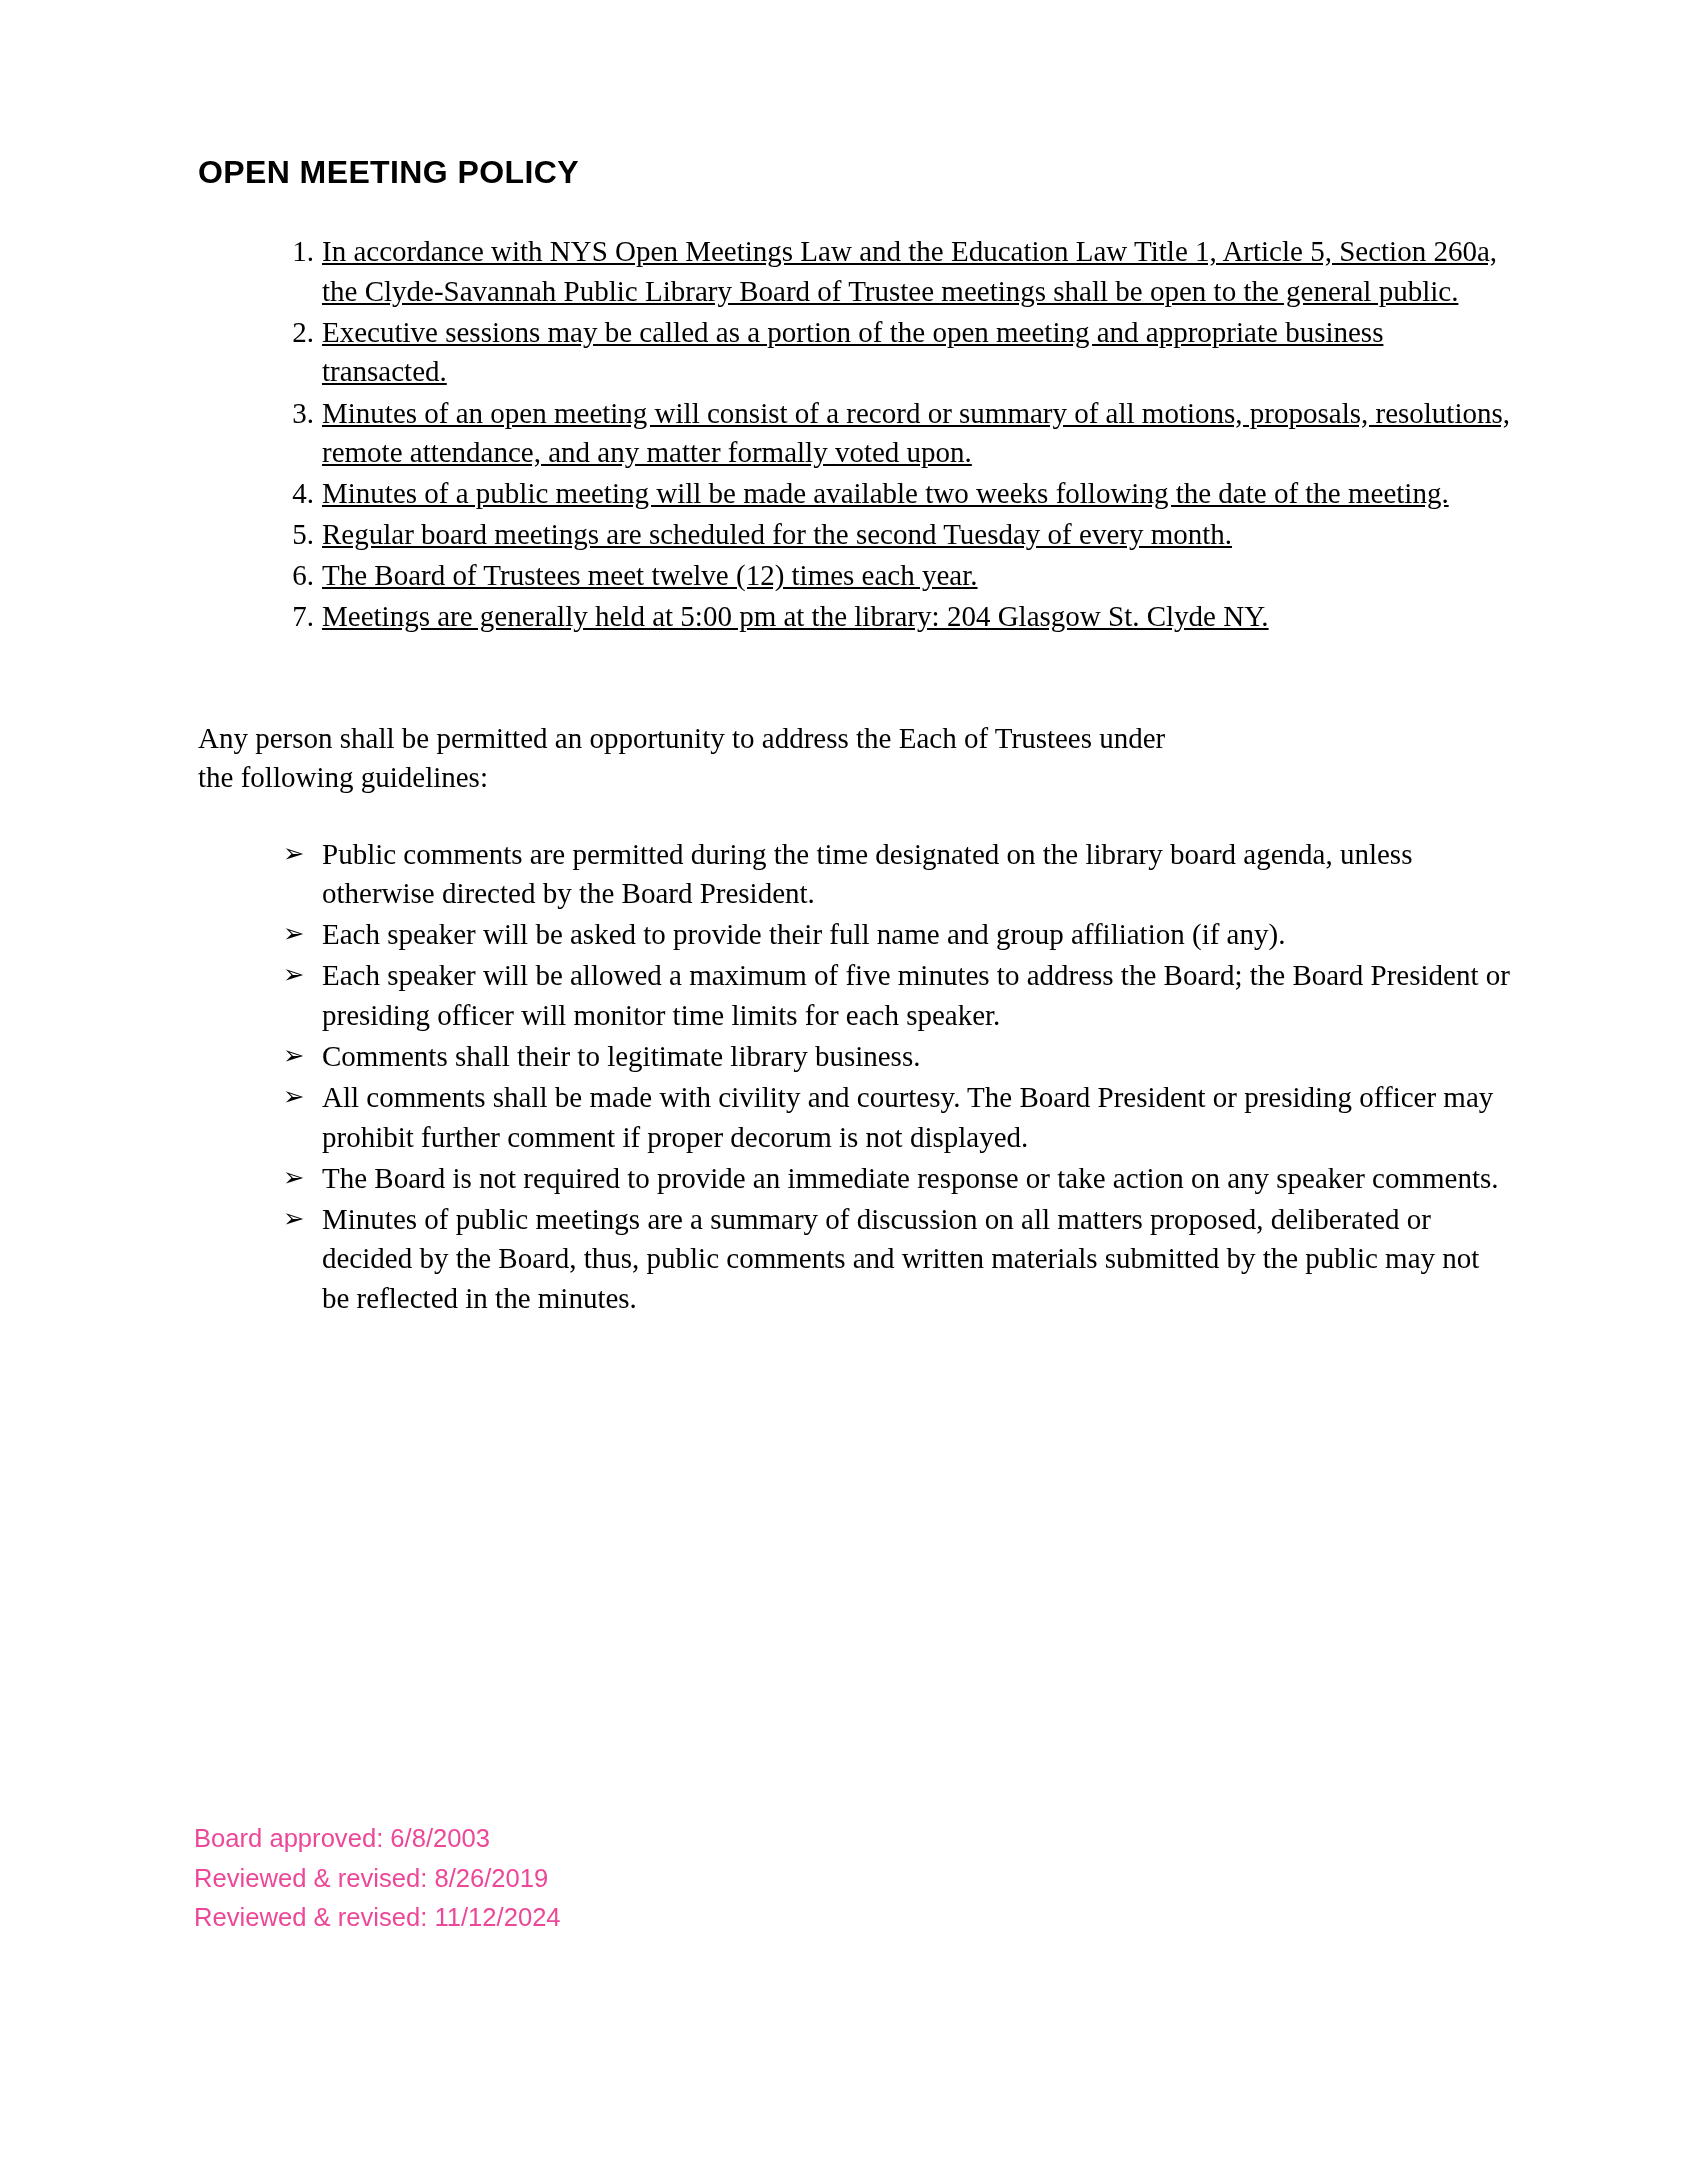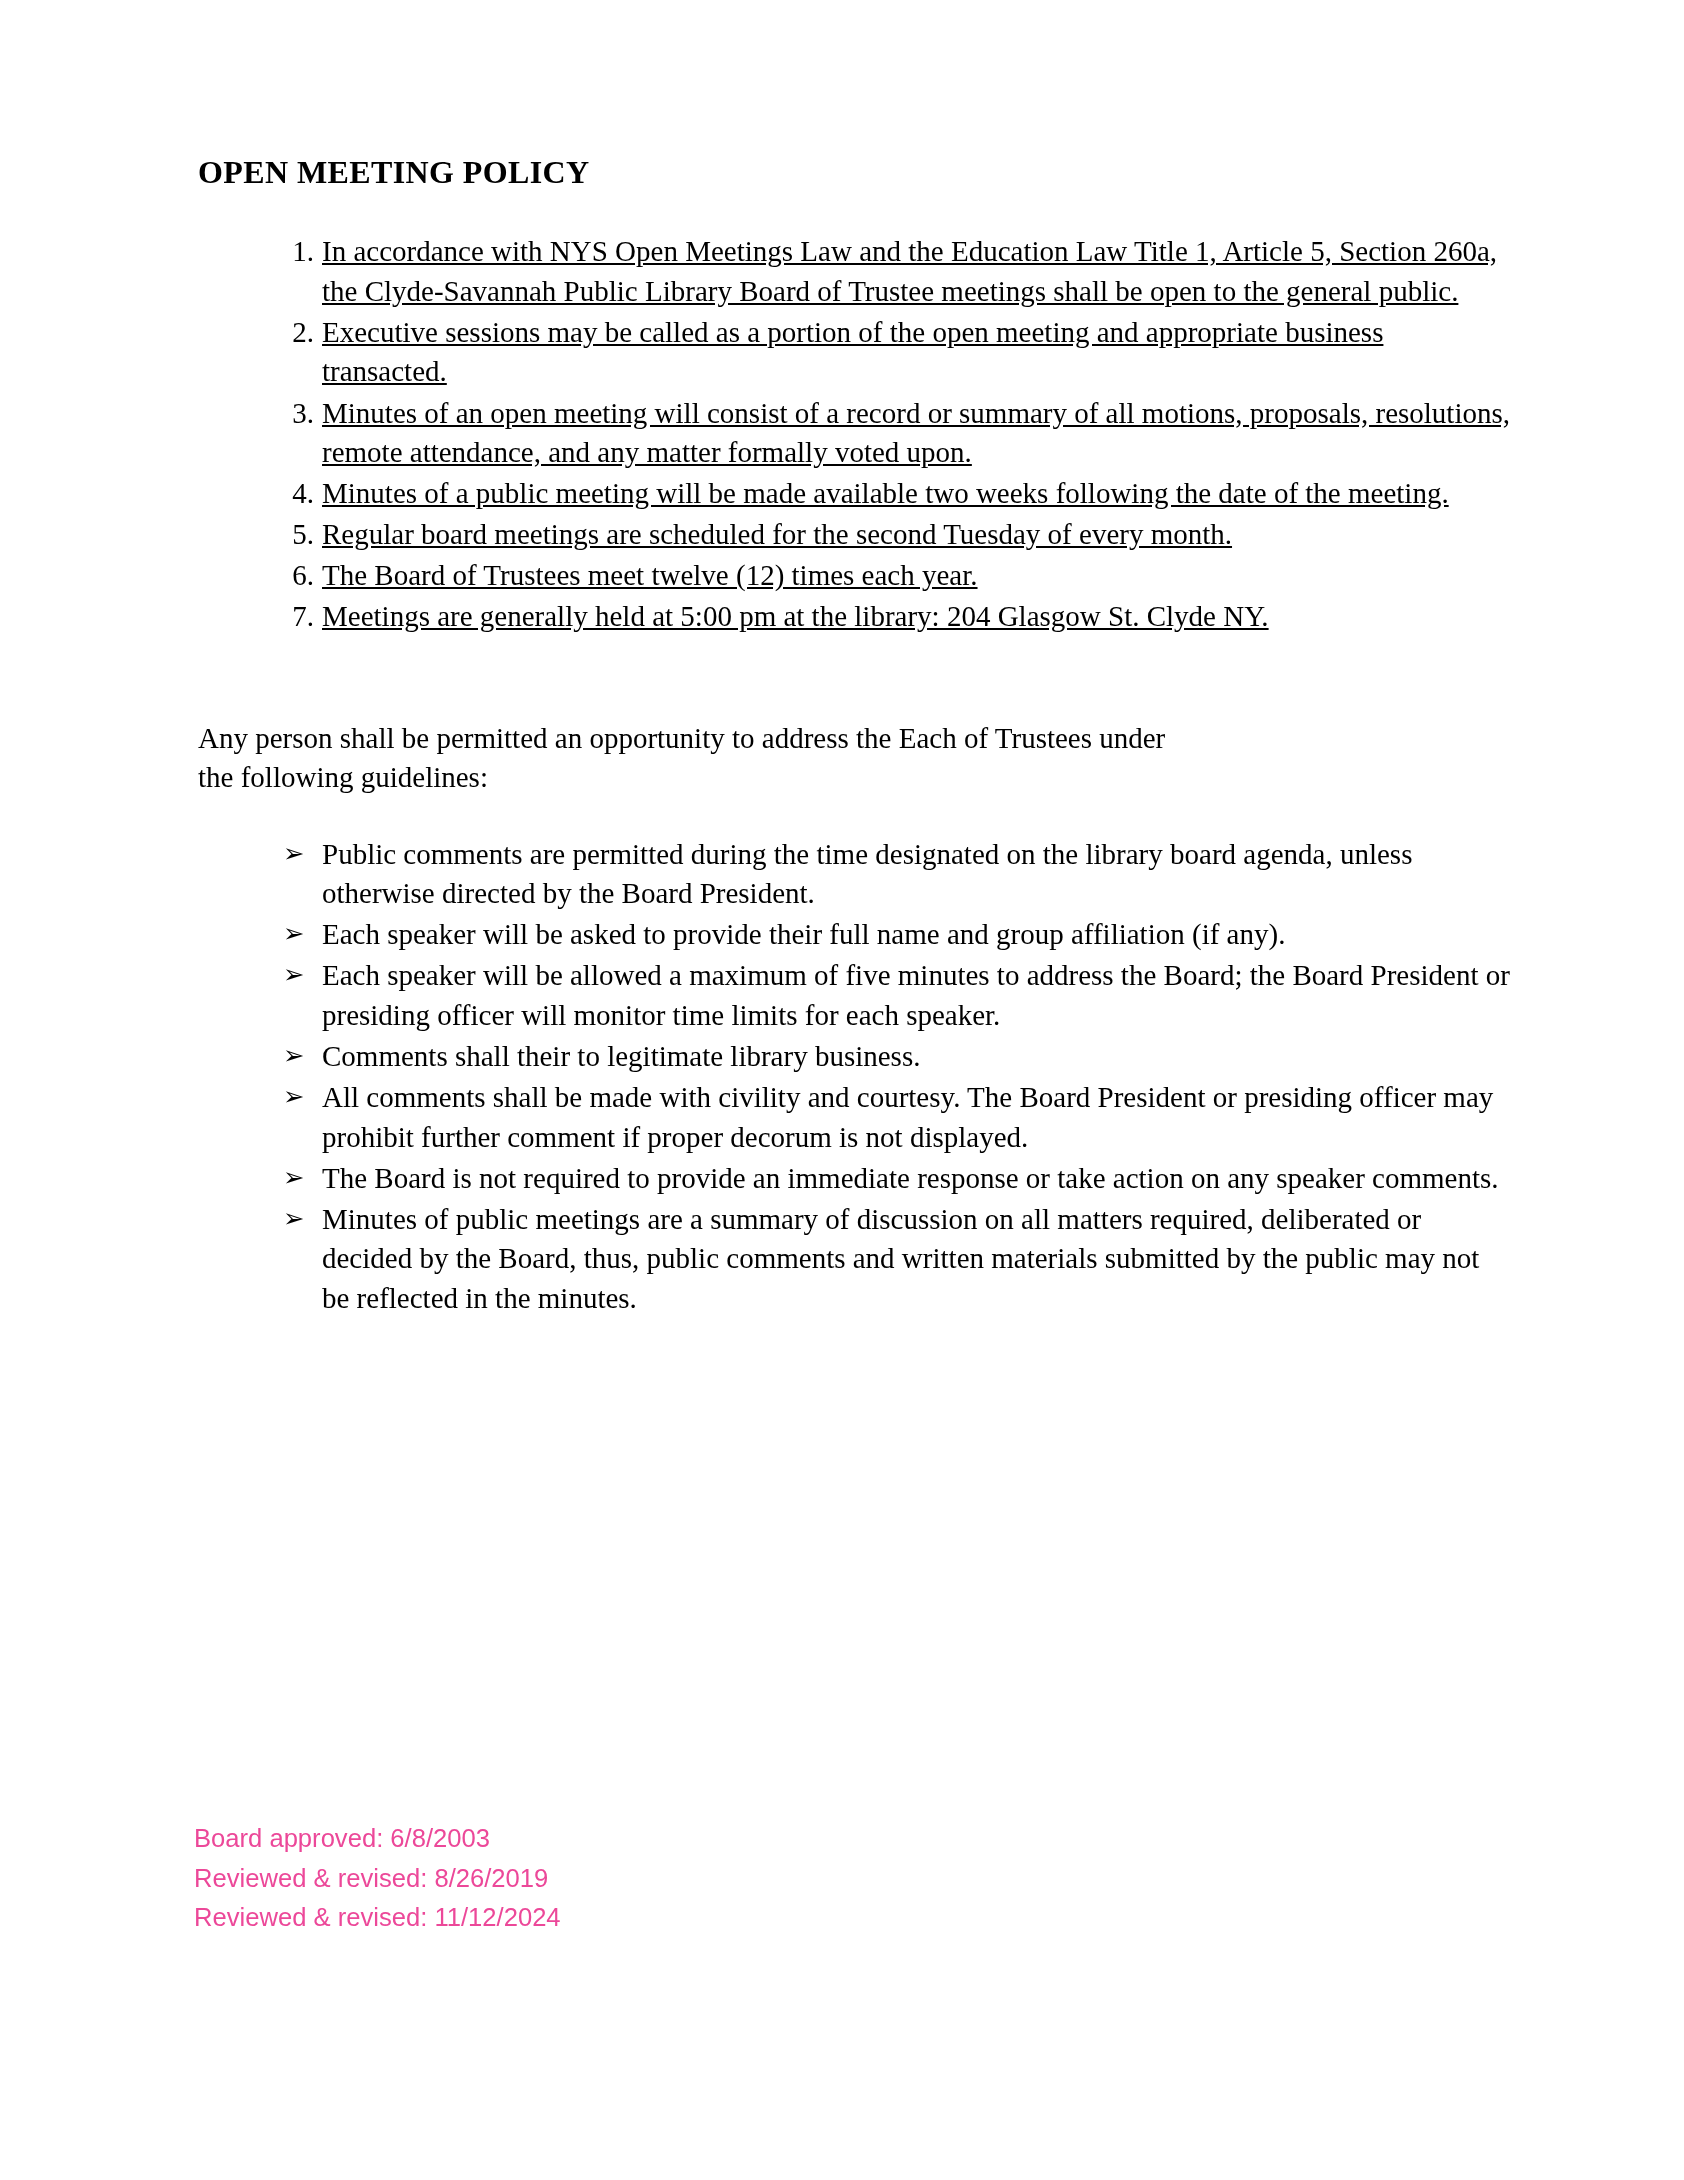--- a/index.html
+++ b/index.html
@@ -16,21 +16,21 @@
     color: #000000;
     box-sizing: border-box;
   }
   .doc-body {
     position: absolute;
     left: 198px;
     top: 153px;
     width: 1312px;
   }
   .doc-title {
-    font-family: Liberation Serif, serif;
+    font-family: Liberation Sans, sans-serif;
     font-weight: bold;
     font-size: 32px;
     letter-spacing: 0.4px;
     margin: 0 0 41px 0;
     line-height: 1.2;
   }
   ol.numbered-list {
     margin: 0 0 0 0;
     padding: 0 0 0 85px;
     list-style: none;
@@ -113,21 +113,21 @@
 
     <p class="intro-para">Any person shall be permitted an opportunity to address the Each of Trustees under the following guidelines:</p>
 
     <ul class="arrow-list">
       <li>Public comments are permitted during the time designated on the library board agenda, unless otherwise directed by the Board President.</li>
       <li>Each speaker will be asked to provide their full name and group affiliation (if any).</li>
       <li>Each speaker will be allowed a maximum of five minutes to address the Board; the Board President or presiding officer will monitor time limits for each speaker.</li>
       <li>Comments shall their to legitimate library business.</li>
       <li>All comments shall be made with civility and courtesy. The Board President or presiding officer may prohibit further comment if proper decorum is not displayed.</li>
       <li>The Board is not required to provide an immediate response or take action on any speaker comments.</li>
-      <li>Minutes of public meetings are a summary of discussion on all matters required, deliberated or decided by the Board, thus, public comments and written materials submitted by the public may not be reflected in the minutes.</li>
+      <li>Minutes of public meetings are a summary of discussion on all matters proposed, deliberated or decided by the Board, thus, public comments and written materials submitted by the public may not be reflected in the minutes.</li>
     </ul>
 
   </div>
 
   <div class="footer-block">
     <div class="footer-line">Board approved: 6/8/2003</div>
     <div class="footer-line">Reviewed &amp; revised: 8/26/2019</div>
     <div class="footer-line">Reviewed &amp; revised: 11/12/2024</div>
   </div>
 

